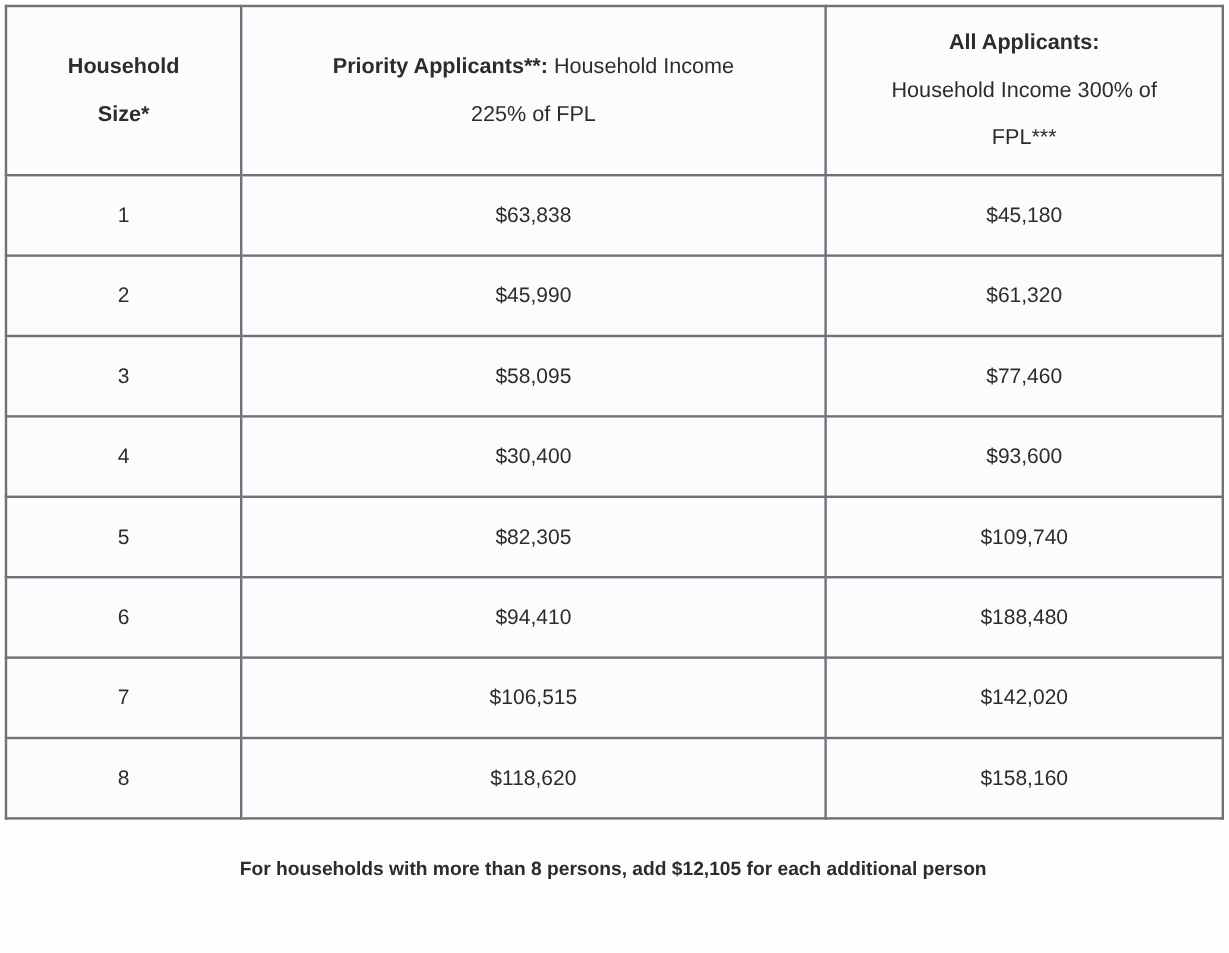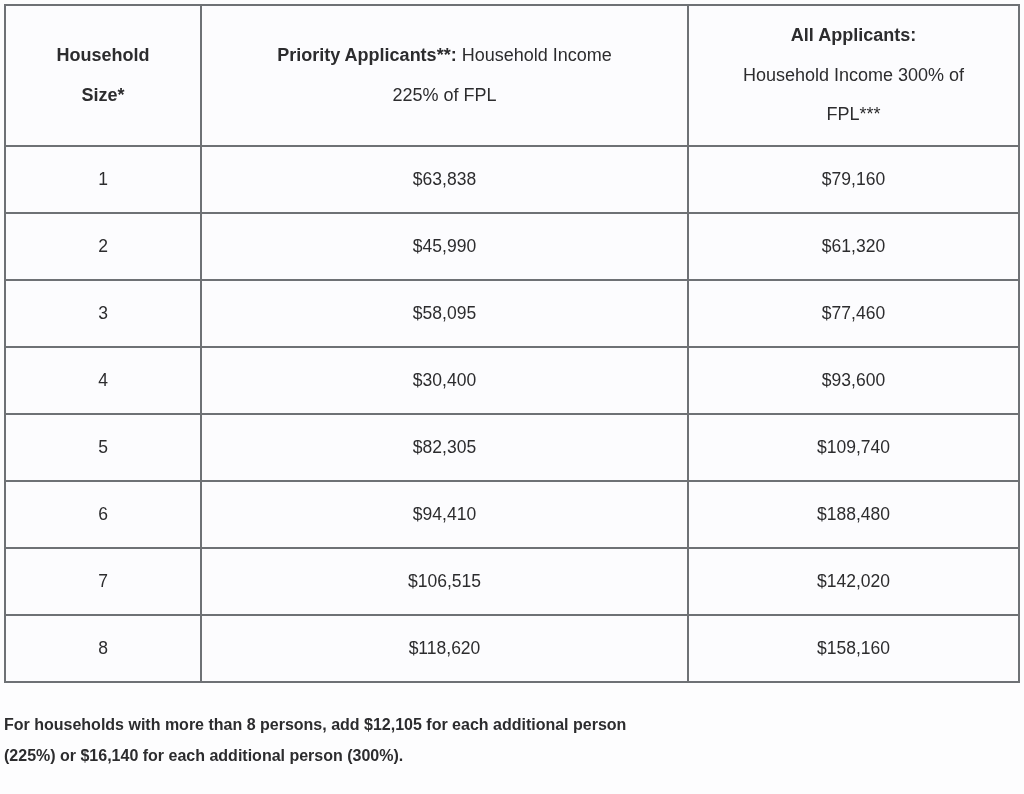--- a/index.html
+++ b/index.html
@@ -39,20 +39,21 @@
   }
   table.income-table td {
     height: 67px;
     font-size: 17.5px;
     font-weight: normal;
   }
   .b { font-weight: bold; }
   .footnote {
     width: 1014px;
     margin-top: 26px;
+    text-align: center;
     font-size: 16px;
     font-weight: bold;
     line-height: 1.95;
   }
 </style>
 </head>
 <body>
 
 <div class="page">
 
@@ -76,21 +77,21 @@
           <span class="b">All Applicants:</span><br>
           <span>Household Income 300% of</span><br>
           <span>FPL***</span>
         </th>
       </tr>
     </thead>
     <tbody>
       <tr>
         <td>1</td>
         <td>$63,838</td>
-        <td>$79,160</td>
+        <td>$45,180</td>
       </tr>
       <tr>
         <td>2</td>
         <td>$45,990</td>
         <td>$61,320</td>
       </tr>
       <tr>
         <td>3</td>
         <td>$58,095</td>
         <td>$77,460</td>
@@ -118,16 +119,15 @@
       <tr>
         <td>8</td>
         <td>$118,620</td>
         <td>$158,160</td>
       </tr>
     </tbody>
   </table>
 
   <div class="footnote">
     <div>For households with more than 8 persons, add $12,105 for each additional person</div>
-    <div>(225%) or $16,140 for each additional person (300%).</div>
   </div>
 
 </div>
 
 </body></html>

